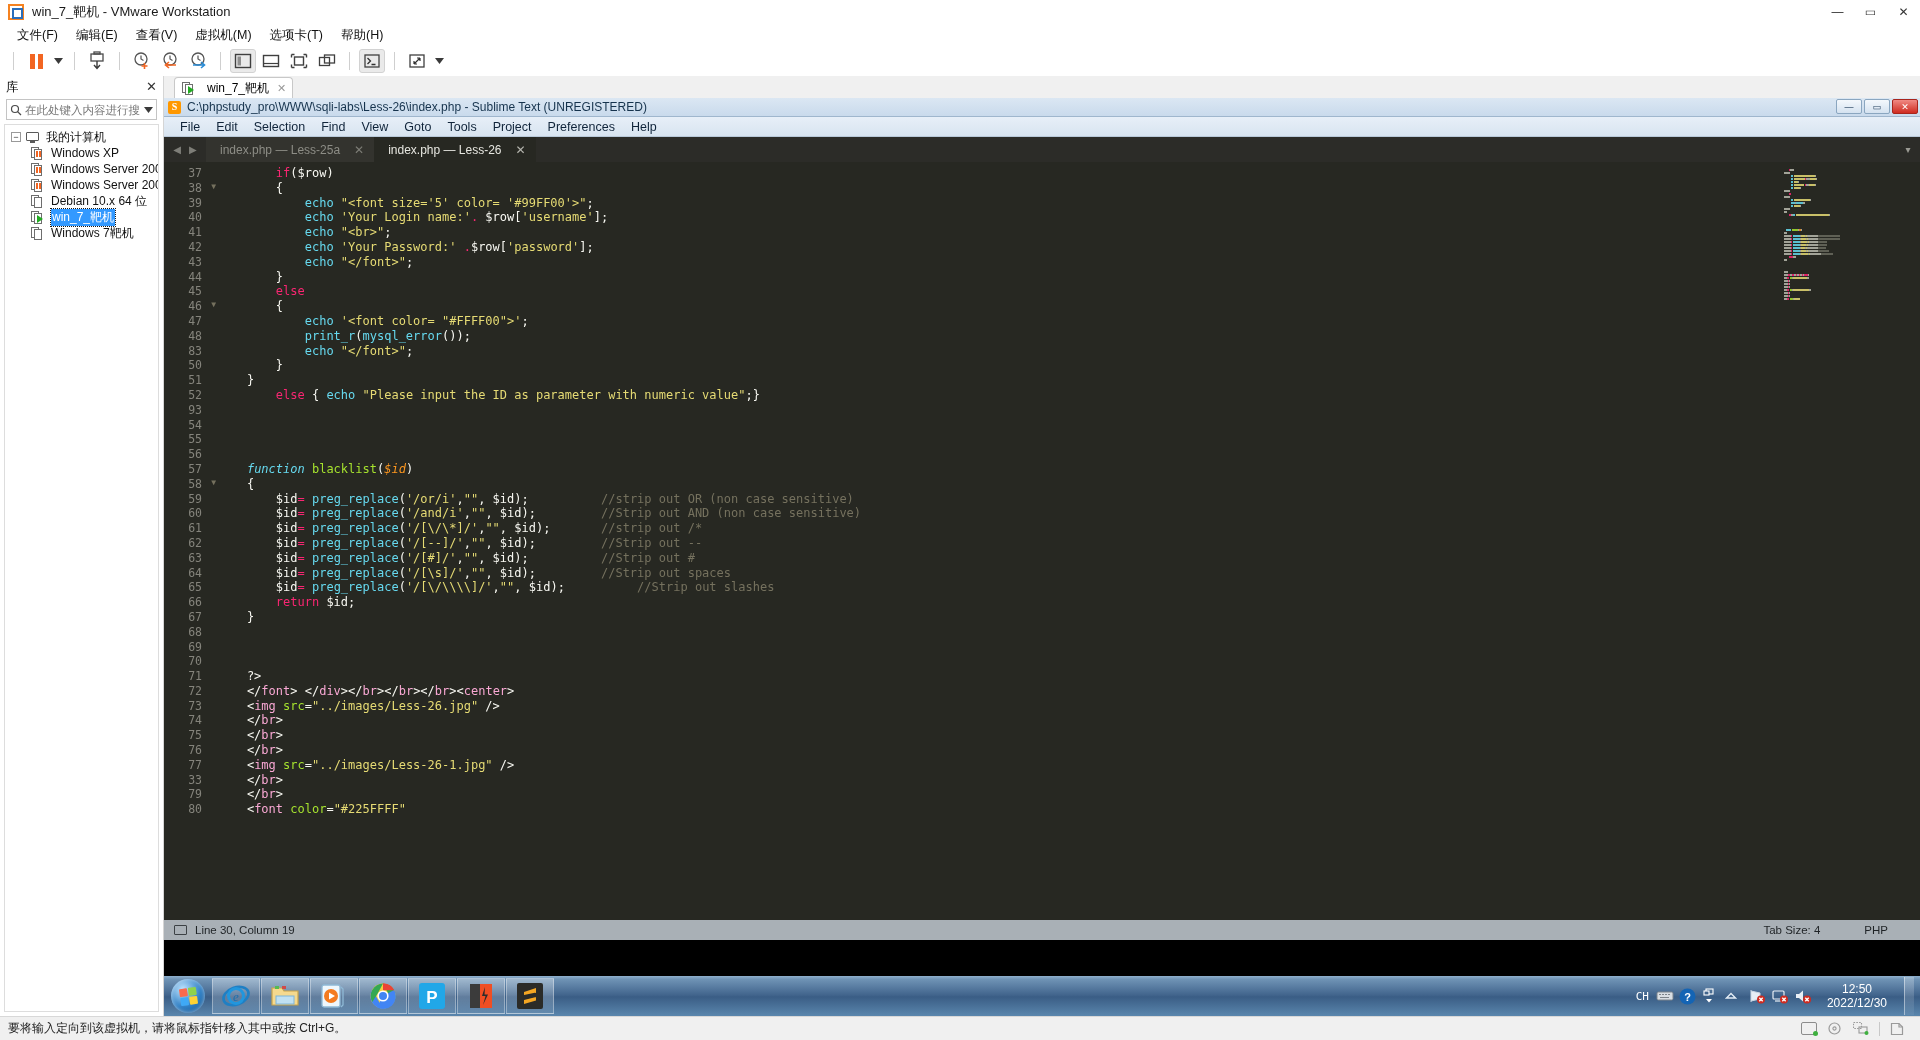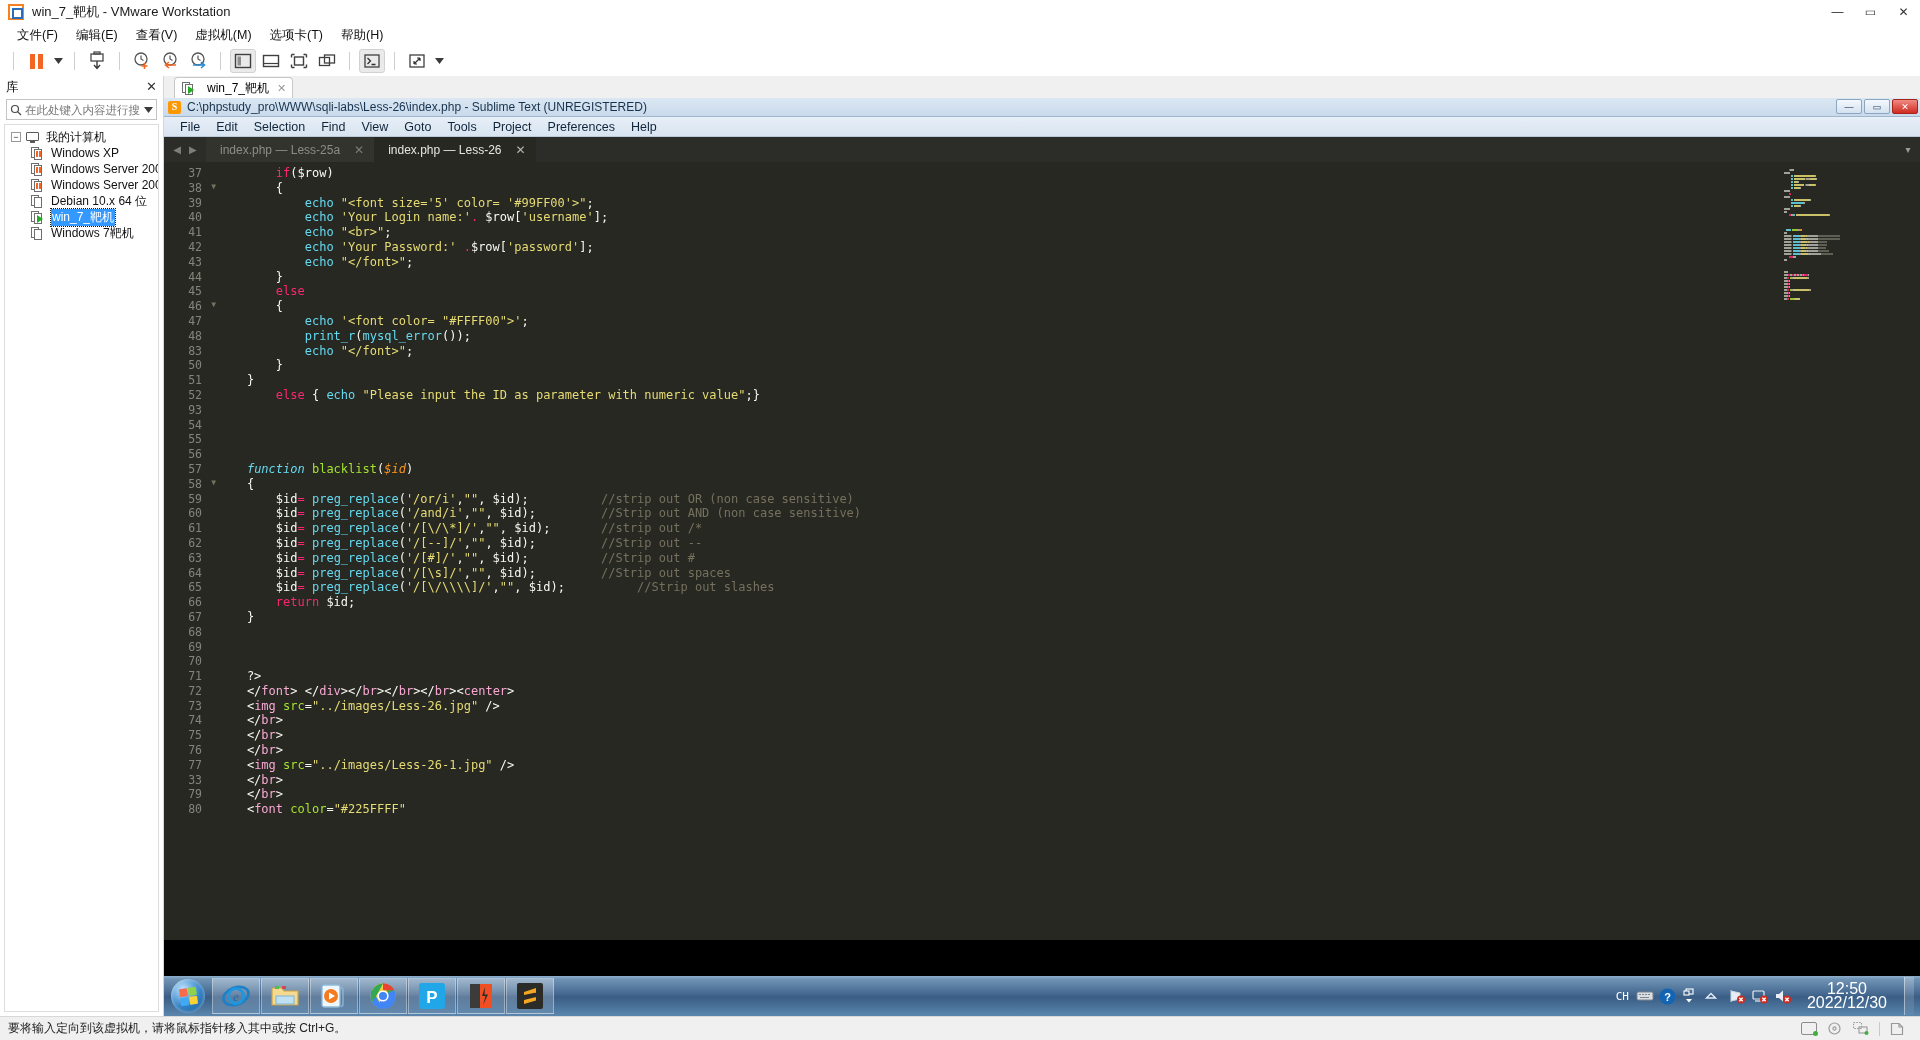--- a/index.html
+++ b/index.html
@@ -122,21 +122,21 @@
   .tb-start { width:48px; height:38px; display:flex; align-items:center; justify-content:center;}
   .orb { width:34px;height:34px;border-radius:50%;background:radial-gradient(circle at 35% 30%,#bfe4ff,#2f7fc4 55%,#124a80);
          display:flex;align-items:center;justify-content:center; box-shadow:0 0 4px rgba(255,255,255,.6) inset;}
   .orb .flag{width:17px;height:17px;display:grid;grid-template-columns:1fr 1fr;grid-template-rows:1fr 1fr;gap:1.5px;transform:rotate(-8deg);}
   .orb .flag i{display:block;border-radius:1px;}
   .tb-items { display:flex; align-items:center; gap:0px; height:38px;}
   .tb-item { width:48px; height:36px; display:flex; align-items:center; justify-content:center;
              border:1px solid rgba(255,255,255,.35); background:linear-gradient(rgba(255,255,255,.33),rgba(255,255,255,.08)); margin-right:1px;}
   .tb-tray { margin-left:auto; display:flex; align-items:center; gap:7px; padding-right:6px; color:#fff;}
   .tray-text { font-family:"DejaVu Sans Mono",monospace; font-size:11px; color:#fff;}
-  .tray-clock { text-align:center; line-height:14px; font-size:16px; color:#fff; padding:0 10px;}
+  .tray-clock { text-align:center; line-height:14px; font-size:12px; color:#fff; padding:0 10px;}
   .tray-ico { width:16px;height:16px; position:relative; }
   .showdesk { width:10px; height:38px; border-left:1px solid rgba(255,255,255,.45); background:linear-gradient(rgba(255,255,255,.25),rgba(255,255,255,.05)); }
 
   
   .vm-statusbar { height:24px; background:#f0f0f0; border-top:1px solid #d8d8d8; display:flex; align-items:center; padding:0 8px; font-size:12px; color:#222; flex:0 0 24px; justify-content:space-between;}
   .vm-statusbar .devs { display:flex; align-items:center; gap:10px; padding-right:6px;}
   .devico { width:16px;height:13px; position:relative;}
   .devico .body{position:absolute;inset:0;border:1.3px solid #8c8c8c;border-radius:2px;}
   .devico .dot{position:absolute;right:-1px;bottom:-1px;width:5px;height:5px;border-radius:50%;background:#3fb03f;}
   .vsep{width:1px;height:14px;background:#c8c8c8;}
@@ -727,20 +727,30 @@
                   <span style="display: inline-block; height: 2px; width: 3px; background: rgb(185, 185, 173); opacity: 0.85;"></span>
                   <span style="display: inline-block; height: 2px; width: 2px; background: rgb(249, 38, 114); opacity: 0.85;"></span>
                   <span style="display: inline-block; height: 2px; width: 1px; background: transparent; opacity: 0.85;"></span>
                   <span style="display: inline-block; height: 2px; width: 3px; background: rgb(166, 226, 46); opacity: 0.85;"></span>
                   <span style="display: inline-block; height: 2px; width: 1px; background: rgb(185, 185, 173); opacity: 0.85;"></span>
                   <span style="display: inline-block; height: 2px; width: 6px; background: rgb(230, 219, 116); opacity: 0.85;"></span>
                 </div>
               </div>
           </div>
 
+          <div class="st-statusbar">
+            <div class="left">
+              <span class="sb-monitor"></span>
+              <span>Line 30, Column 19</span>
+            </div>
+            <div class="right">
+              <span>Tab Size: 4</span>
+              <span>PHP</span>
+            </div>
+          </div>
         </div>
 
         <div class="win-taskbar">
           <div class="tb-start">
             <div class="orb">
                 <div class="flag">
               <i style="background:#f96a4d"></i>
                   <i style="background:#8fd24a"></i>
                   <i style="background:#3fa9f5"></i>
                   <i style="background:#ffd233"></i>

